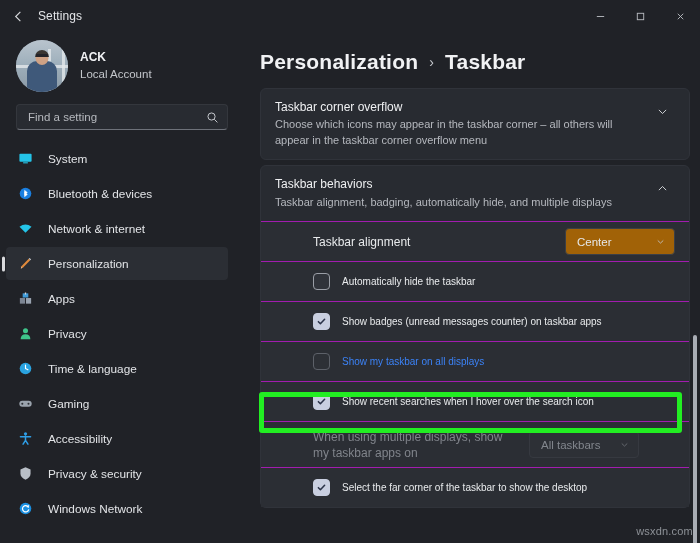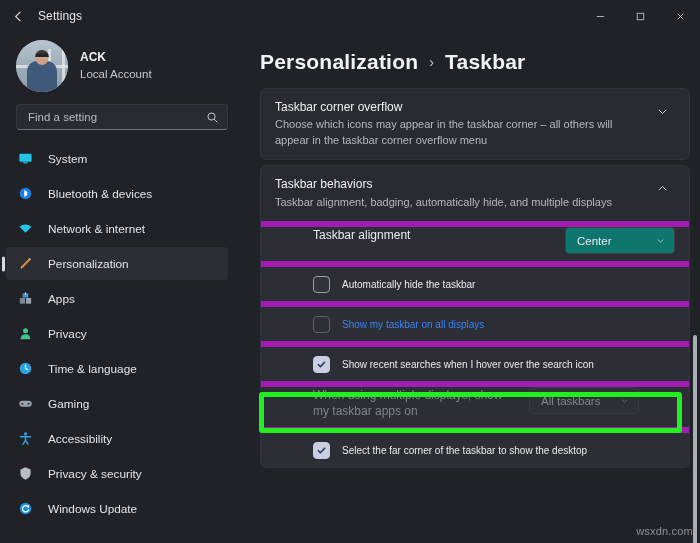--- a/index.html
+++ b/index.html
@@ -218,21 +218,22 @@
     display: flex;
     align-items: center;
     justify-content: center;
     color: #d2d4d8;
     padding-top: 6px;
   }
 
   .card.expanded { background: #282b31; }
   .row {
     display: flex;
-    border-top: 6px solid #a21caf;
+    align-items: center;
+    border-top: 1px solid #a21caf;
     min-height: 40px;
     padding: 0 14px 0 0;
     background: #2b2e34;
   }
   .row.tall { min-height: 46px; }
   .row-label {
     flex: 1;
     font-size: 12px;
     color: #e8eaec;
     padding-left: 52px;
@@ -261,21 +262,21 @@
     margin-left: 12px;
     font-size: 10px;
     color: #e9ebed;
     white-space: nowrap;
   }
   .row.disabled .cb-text { color: #3b82f6; }
 
   .dropdown {
     flex: 0 0 110px;
     height: 27px;
-    background: #0f766e;
+    background: #a16207;
     border: 1px solid #3b3f46;
     border-radius: 4px;
     display: flex;
     align-items: center;
     padding: 0 8px 0 11px;
     margin-left: 8px;
   }
   .dd-val { flex: 1; font-size: 11.5px; color: #e6e8ea; }
   .dd-chev { color: #c4c7cc; display: flex; }
   .row.disabled .dropdown { background: #2d3036; border-color: #363940; }
@@ -476,21 +477,21 @@
             <span class="nav-label">Privacy &amp; security</span>
           </div>
           <div class="nav-item">
             <span class="nav-ico">
               <svg width="15" height="15" viewBox="0 0 16 16">
                 <circle cx="8" cy="8" r="6.2" fill="#1a8fe0"></circle>
                 <path d="M11 6.4 A3.4 3.4 0 1 0 11.4 9.4" stroke="#fff" stroke-width="1.3" fill="none" stroke-linecap="round"></path>
                 <path d="M11.6 4 L11.4 7 L8.6 6.3 Z" fill="#fff"></path>
               </svg>
             </span>
-            <span class="nav-label">Windows Update</span>
+            <span class="nav-label">Windows Network</span>
           </div>
         </div>
     </div>
 
     <div class="main">
 
       <div class="page-head">
         <span>Personalization</span>
         <span class="crumb-sep">›</span>
         <span>Taskbar</span>
@@ -533,20 +534,30 @@
                     <svg width="11" height="11" viewBox="0 0 16 16" fill="none" stroke="currentColor" stroke-width="1.2">
                       <path d="M4 6.5 L8 10.3 L12 6.5"></path>
                     </svg>
                   </span>
                 </div>
               </div>
               <div class="row">
                 <div class="cb-row">
                   <span class="checkbox off"></span>
                   <span class="cb-text">Automatically hide the taskbar</span>
+                </div>
+              </div>
+              <div class="row">
+                <div class="cb-row">
+                  <span class="checkbox on">
+                    <svg width="11" height="11" viewBox="0 0 12 12" fill="none" stroke="#2b3348" stroke-width="1.7" stroke-linecap="round" stroke-linejoin="round">
+                      <path d="M2.6 6.2 L4.8 8.4 L9.4 3.6"></path>
+                    </svg>
+                  </span>
+                  <span class="cb-text">Show badges (unread messages counter) on taskbar apps</span>
                 </div>
               </div>
               <div class="row disabled">
                 <div class="cb-row">
                   <span class="checkbox off dim"></span>
                   <span class="cb-text">Show my taskbar on all displays</span>
                 </div>
               </div>
               <div class="row">
                 <div class="cb-row">

